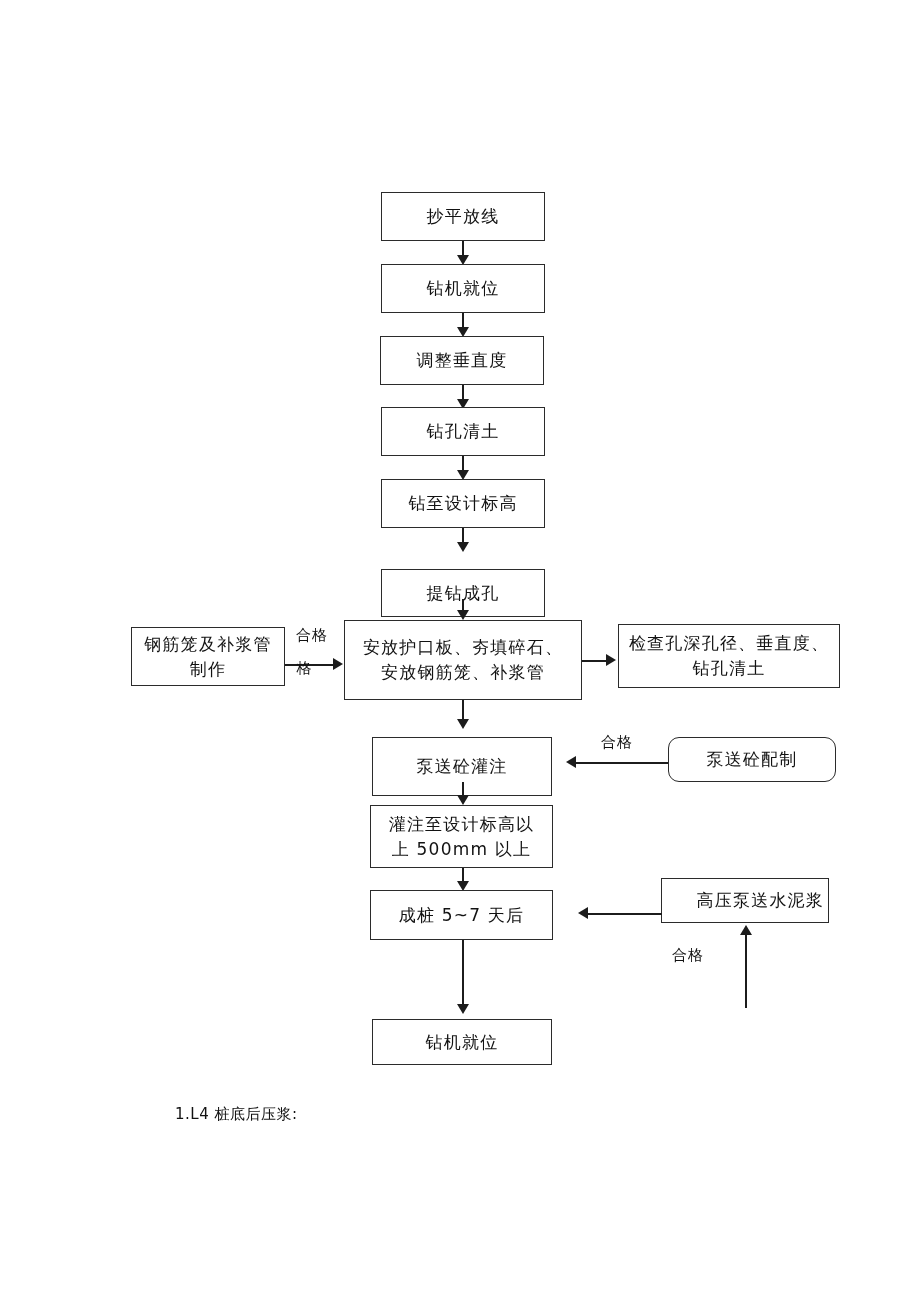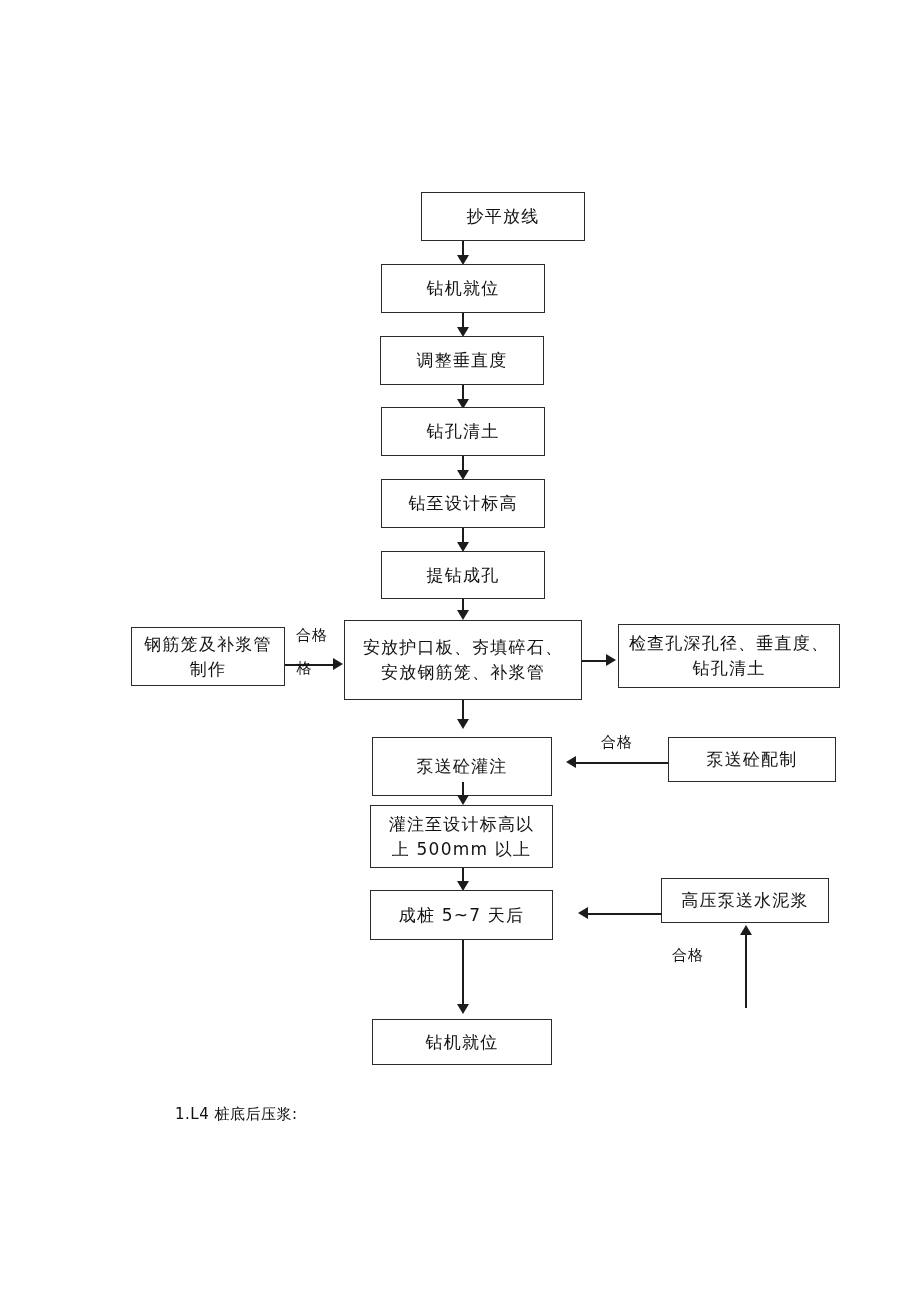--- a/index.html
+++ b/index.html
@@ -95,21 +95,21 @@
     letter-spacing: 0.5px;
     color: #111;
     white-space: nowrap;
   }
 </style>
 </head>
 <body>
 
 <div id="page">
 
-  <div class="node" style="left:381px; top:192px; width:164px; height:49px;margin-left:40px;">
+  <div class="node" style="left:381px; top:192px; width:164px; height:49px;">
     <span class="txt">抄平放线</span>
   </div>
   <div class="vline" style="left:462px; top:241px; height:20px;"></div>
   <div class="arrow-down" style="left:457px; top:255px;"></div>
 
   <div class="node" style="left:381px; top:264px; width:164px; height:49px;">
     <span class="txt">钻机就位</span>
   </div>
   <div class="vline" style="left:462px; top:313px; height:20px;"></div>
   <div class="arrow-down" style="left:457px; top:327px;"></div>
@@ -125,21 +125,21 @@
   </div>
   <div class="vline" style="left:462px; top:456px; height:20px;"></div>
   <div class="arrow-down" style="left:457px; top:470px;"></div>
 
   <div class="node" style="left:381px; top:479px; width:164px; height:49px;">
     <span class="txt">钻至设计标高</span>
   </div>
   <div class="vline" style="left:462px; top:528px; height:20px;"></div>
   <div class="arrow-down" style="left:457px; top:542px;"></div>
 
-  <div class="node" style="left:381px; top:551px; width:164px; height:48px;">
+  <div class="node" style="left:381px; top:569px; width:164px; height:48px;">
     <span class="txt">提钻成孔</span>
   </div>
   <div class="vline" style="left:462px; top:599px; height:14px;"></div>
   <div class="arrow-down" style="left:457px; top:610px;"></div>
 
   <div class="node" style="left:131px; top:627px; width:154px; height:59px;">
     <span class="txt">钢筋笼及补浆管
 制作</span>
   </div>
 
@@ -159,42 +159,42 @@
   <div class="hline" style="left:582px; top:660px; width:24px;"></div>
   <div class="arrow-right" style="left:606px; top:654px;"></div>
 
   <div class="vline" style="left:462px; top:700px; height:22px;"></div>
   <div class="arrow-down" style="left:457px; top:719px;"></div>
 
   <div class="node" style="left:372px; top:737px; width:180px; height:59px;">
     <span class="txt">泵送砼灌注</span>
   </div>
 
-  <div class="node" style="left:668px; top:737px; width:168px; height:45px;">
+  <div class="node" style="left:668px; top:737px; width:168px; height:45px;border-radius:11px;">
     <span class="txt">泵送砼配制</span>
   </div>
   <div class="hline" style="left:576px; top:762px; width:92px;"></div>
   <div class="arrow-left" style="left:566px; top:756px;"></div>
   <div class="edge-label" style="left:601px; top:733px;">合格</div>
 
   <div class="vline" style="left:462px; top:782px; height:16px;"></div>
   <div class="arrow-down" style="left:457px; top:795px;"></div>
 
   <div class="node" style="left:370px; top:805px; width:183px; height:63px;">
     <span class="txt">灌注至设计标高以
 上 500mm 以上</span>
   </div>
   <div class="vline" style="left:462px; top:868px; height:16px;"></div>
   <div class="arrow-down" style="left:457px; top:881px;"></div>
 
   <div class="node" style="left:370px; top:890px; width:183px; height:50px;">
     <span class="txt">成桩 5~7 天后</span>
   </div>
 
-  <div class="node" style="left:661px; top:878px; width:168px; height:45px;">
+  <div class="node" style="left:661px; top:878px; width:168px; height:45px;justify-content:flex-end;">
     <span class="txt">高压泵送水泥浆</span>
   </div>
   <div class="hline" style="left:588px; top:913px; width:74px;"></div>
   <div class="arrow-left" style="left:578px; top:907px;"></div>
 
   <div class="vline" style="left:745px; top:935px; height:73px;"></div>
   <div class="arrow-up" style="left:740px; top:925px;"></div>
   <div class="edge-label" style="left:672px; top:946px;">合格</div>
 
   <div class="vline" style="left:462px; top:940px; height:68px;"></div>

